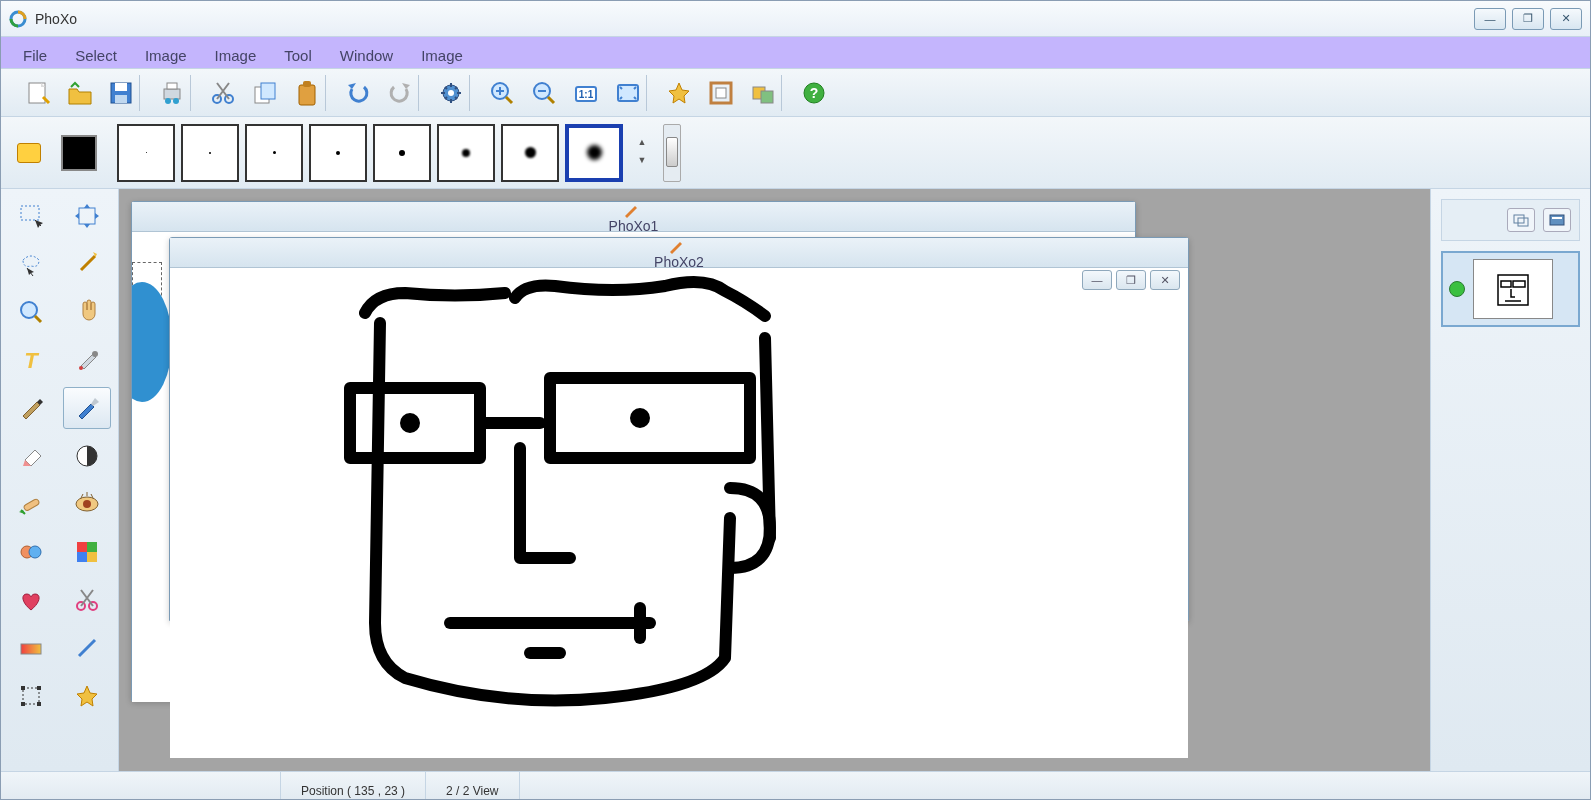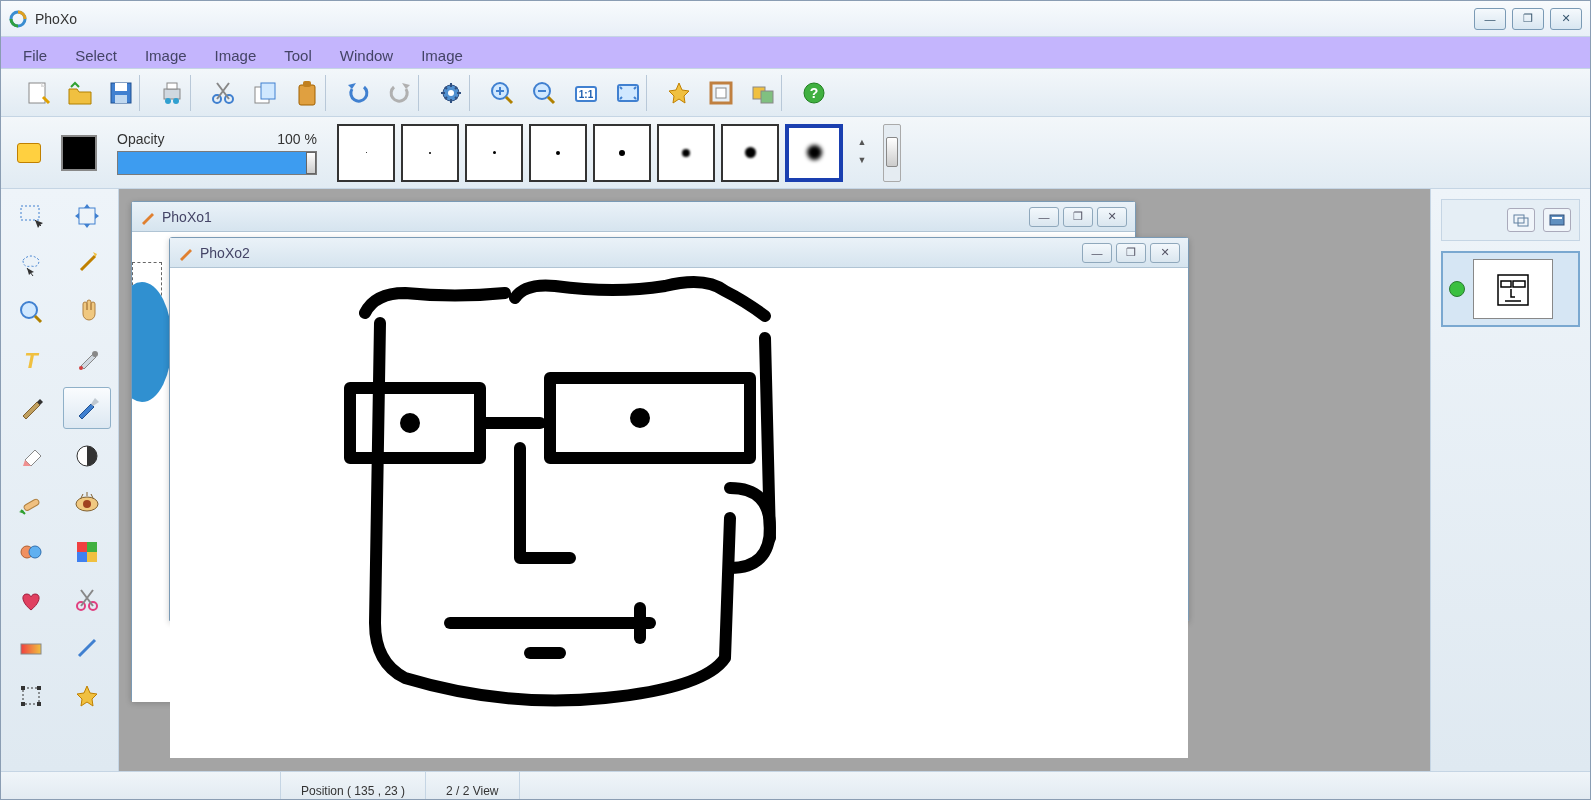--- a/index.html
+++ b/index.html
@@ -33,21 +33,21 @@
 .tb-cell { width: 48px; height: 42px; display: flex; align-items: center; justify-content: center; cursor: pointer; border-radius: 3px; }
 .tb-cell.active { background: linear-gradient(to bottom, #fafcfe, #dce8f2); border: 1px solid #8fb0c8; }
 .workspace { flex: 1; background: #a4a4a4; position: relative; overflow: hidden; }
 .right-panel { width: 160px; background: linear-gradient(to bottom, #eef4f9, #dfe9f1); border-left: 1px solid #c5d5e4; padding: 10px; }
 .right-top { display: flex; justify-content: flex-end; gap: 8px; margin-bottom: 10px; padding: 8px; background: #e5eef5; border: 1px solid #c5d5e4; }
 .rt-btn { width: 28px; height: 24px; border: 1px solid #aab; background: #f0f5fa; border-radius: 3px; display: flex; align-items: center; justify-content: center; cursor: pointer; }
 .layer-thumb { border: 2px solid #7aa8d0; background: #d6e6f4; padding: 6px; display: flex; align-items: center; gap: 8px; }
 .layer-dot { width: 16px; height: 16px; background: #3bc040; border-radius: 50%; border: 1px solid #2a7a30; }
 .layer-preview { width: 80px; height: 60px; background: #fff; border: 1px solid #888; display: flex; align-items: center; justify-content: center; }
 .doc-window { position: absolute; background: #fff; border: 1px solid #7a9ab5; border-radius: 3px 3px 0 0; box-shadow: 0 2px 6px rgba(0,0,0,0.2); }
-.doc-titlebar { height: 30px; background: linear-gradient(to bottom, #eaf2f8, #d6e4ef); display: flex; align-items: center; padding: 0 8px; border-bottom: 1px solid #b0c4d4; }
+.doc-titlebar { height: 30px; background: linear-gradient(to bottom, #eaf2f8, #d6e4ef); display: flex; align-items: center; padding: 0 8px; border-bottom: 1px solid #b0c4d4; flex-direction: column; }
 .doc-titlebar .dicon { width: 16px; height: 16px; margin-right: 6px; }
 .doc-titlebar .dtitle { font-size: 14px; color: #446; }
 .doc-titlebar .dctrls { margin-left: auto; display: flex; gap: 4px; }
 .dwin-btn { width: 30px; height: 20px; border: 1px solid #8fa8bc; border-radius: 3px; background: linear-gradient(to bottom, #f3f8fc, #dae6ef); display: flex; align-items: center; justify-content: center; font-size: 11px; color: #556; cursor: pointer; }
 .doc-canvas { background: #fff; }
 .statusbar { height: 38px; background: linear-gradient(to bottom, #f0f5f9, #dde7ef); border-top: 1px solid #c5d5e4; display: flex; align-items: center; font-size: 12px; color: #333; }
 .status-cell { padding: 0 20px; border-right: 1px solid #c5d5e4; height: 100%; display: flex; align-items: center; }
 .status-cell:first-child { width: 280px; }
 svg { display: block; }
 .comment-icon { width: 24px; height: 20px; background: #ffd040; border: 1px solid #c08000; border-radius: 3px; position: relative; }
@@ -203,29 +203,20 @@
       <svg width="28" height="28">
         <circle cx="14" cy="14" r="10" fill="#40b040" stroke="#208020"></circle>
         <text x="14" y="19" font-size="14" text-anchor="middle" fill="#fff" font-weight="bold">?</text>
       </svg>
     </div>
 </div>
 
 <div class="optionbar">
   <div class="comment-icon"></div>
   <div class="color-swatch"></div>
-  <div class="opacity-block">
-    <div class="opacity-head">
-      <span>Opacity</span>
-      <span>100 %</span>
-    </div>
-    <div class="opacity-bar">
-        <div class="opacity-handle"></div>
-      </div>
-  </div>
   <div class="brushes">
     <div class="brush-cell">
         <div class="brush-dot" style="width:1px;height:1px"></div>
       </div>
     <div class="brush-cell">
         <div class="brush-dot" style="width:2px;height:2px"></div>
       </div>
     <div class="brush-cell">
         <div class="brush-dot" style="width:3px;height:3px"></div>
       </div>

